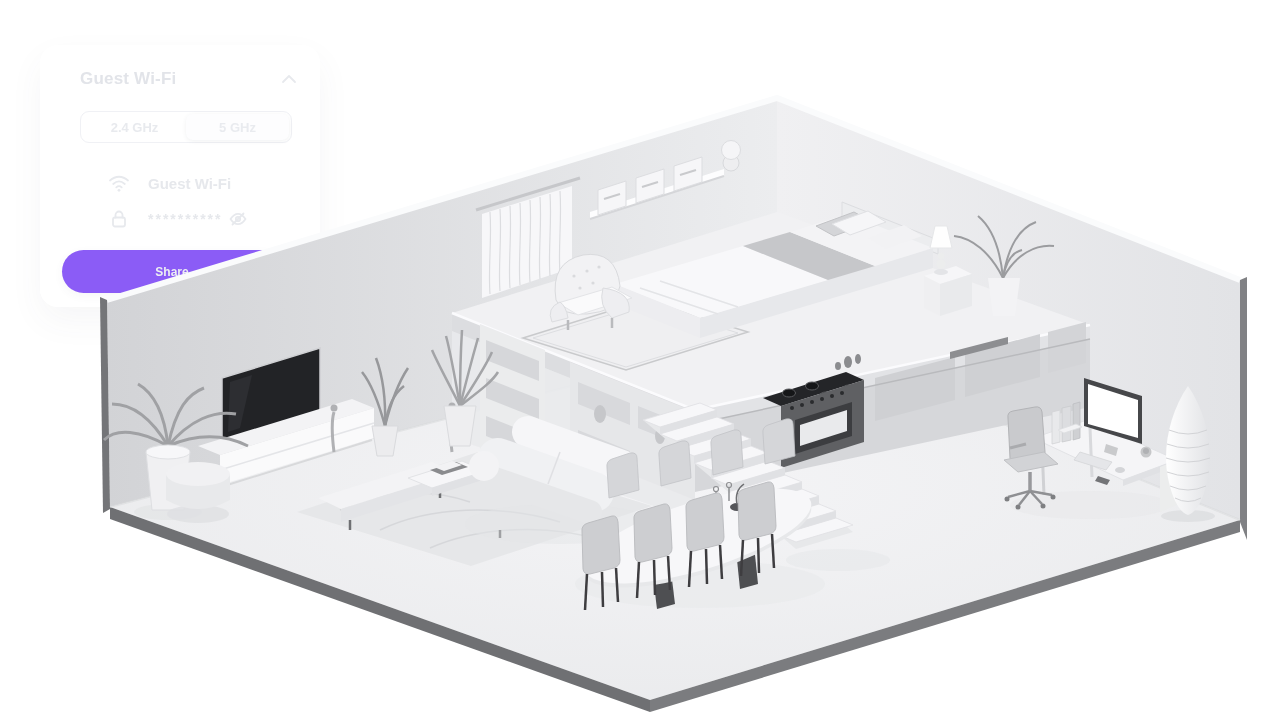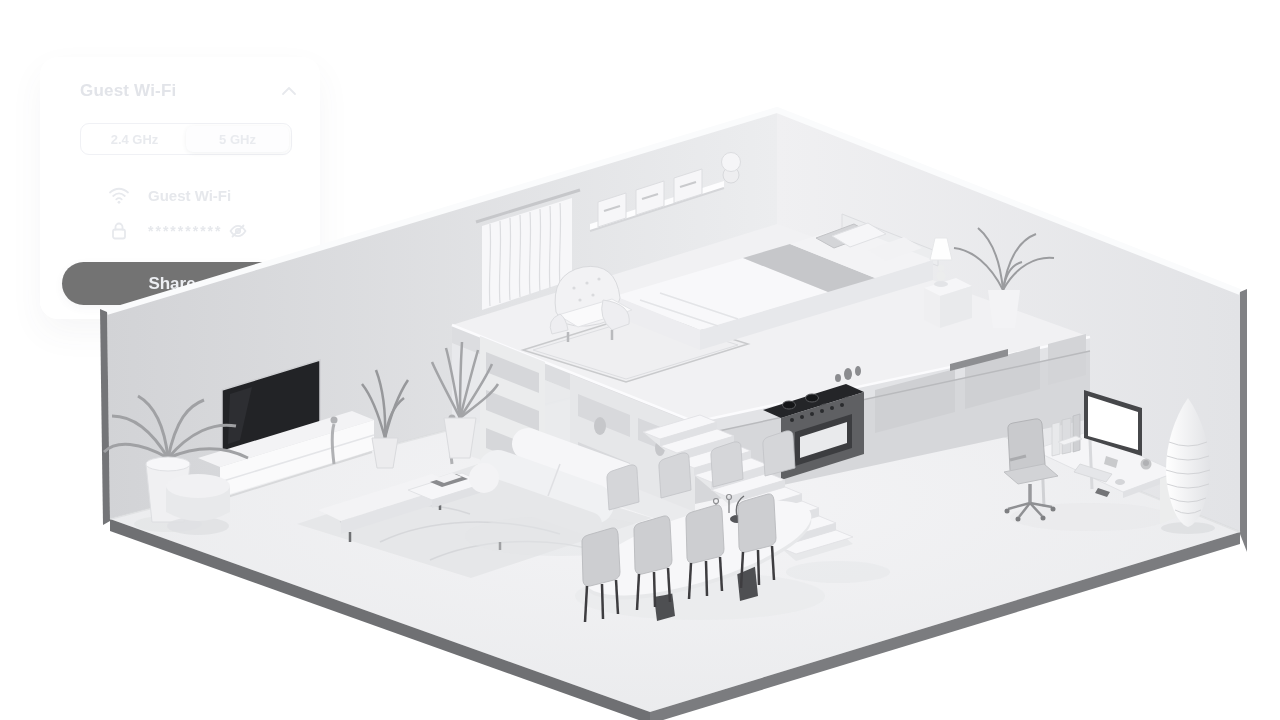--- a/index.html
+++ b/index.html
@@ -1,17 +1,17 @@
 <!DOCTYPE html>
 <html><head>
 <meta charset="utf-8">
 <style>
   html,body{margin:0;padding:0;background:#ffffff;width:1280px;height:720px;overflow:hidden;
     font-family:"Liberation Sans", sans-serif;}
-  .stage{position:relative;width:1280px;height:537px;background:#fff;margin-top:12px;}
+  .stage{position:relative;width:1280px;height:537px;background:#fff;}
 
   
   .wifi-card{position:absolute;left:40px;top:45px;width:280px;height:262px;
     background:rgba(255,255,255,.85);border-radius:18px;
     box-shadow:0 14px 34px rgba(70,76,92,.05);z-index:1;}
   .card-header{display:flex;align-items:center;justify-content:space-between;
     padding:24px 22px 0 40px;}
   .card-title{font-size:17px;font-weight:700;color:#e2e4e9;letter-spacing:.2px;}
   .chev{width:18px;height:14px;cursor:pointer;}
   .segmented{margin:22px 0 0 40px;width:212px;height:32px;border:1px solid #f0f1f5;
@@ -19,22 +19,22 @@
   .segment{flex:1;display:flex;align-items:center;justify-content:center;font-size:13px;
     color:#e8eaee;border-radius:7px;cursor:pointer;font-weight:600;}
   .segment.selected{background:#fdfdfe;box-shadow:0 1px 4px rgba(70,76,92,.08);color:#e9ebef;}
   .row{display:flex;align-items:center;margin:28px 0 0 67px;height:24px;}
   .row + .row{margin-top:12px;}
   .icon24{width:24px;height:24px;flex:0 0 24px;}
   .row-label{margin-left:17px;font-size:15px;color:#e6e8ec;font-weight:600;}
   .mask{margin-left:17px;width:78px;font-size:14px;letter-spacing:2px;color:#e6e8ec;font-weight:700;}
   .eye{width:20px;height:20px;margin-left:2px;cursor:pointer;}
   .share-btn{position:absolute;left:22px;top:205px;width:220px;height:43px;border:none;
-    border-radius:22px;background:#737373;box-shadow:0 3px 10px rgba(70,76,92,.05);
-    font-size:17px;font-weight:700;color:#eceef2;font-family:"Liberation Sans",sans-serif;cursor:pointer;}
+    border-radius:22px;background:#8b5cf6;box-shadow:0 3px 10px rgba(70,76,92,.05);
+    font-size:12px;font-weight:700;color:#eceef2;font-family:"Liberation Sans",sans-serif;cursor:pointer;}
   .stroke-i{stroke:#e7e9ed;stroke-width:1.8;fill:none;stroke-linecap:round;stroke-linejoin:round;}
 
   
   .scene{position:absolute;left:0;top:0;width:1280px;height:720px;z-index:2;pointer-events:none;}
 </style>
 </head>
 <body>
 
 <div class="stage">
 

